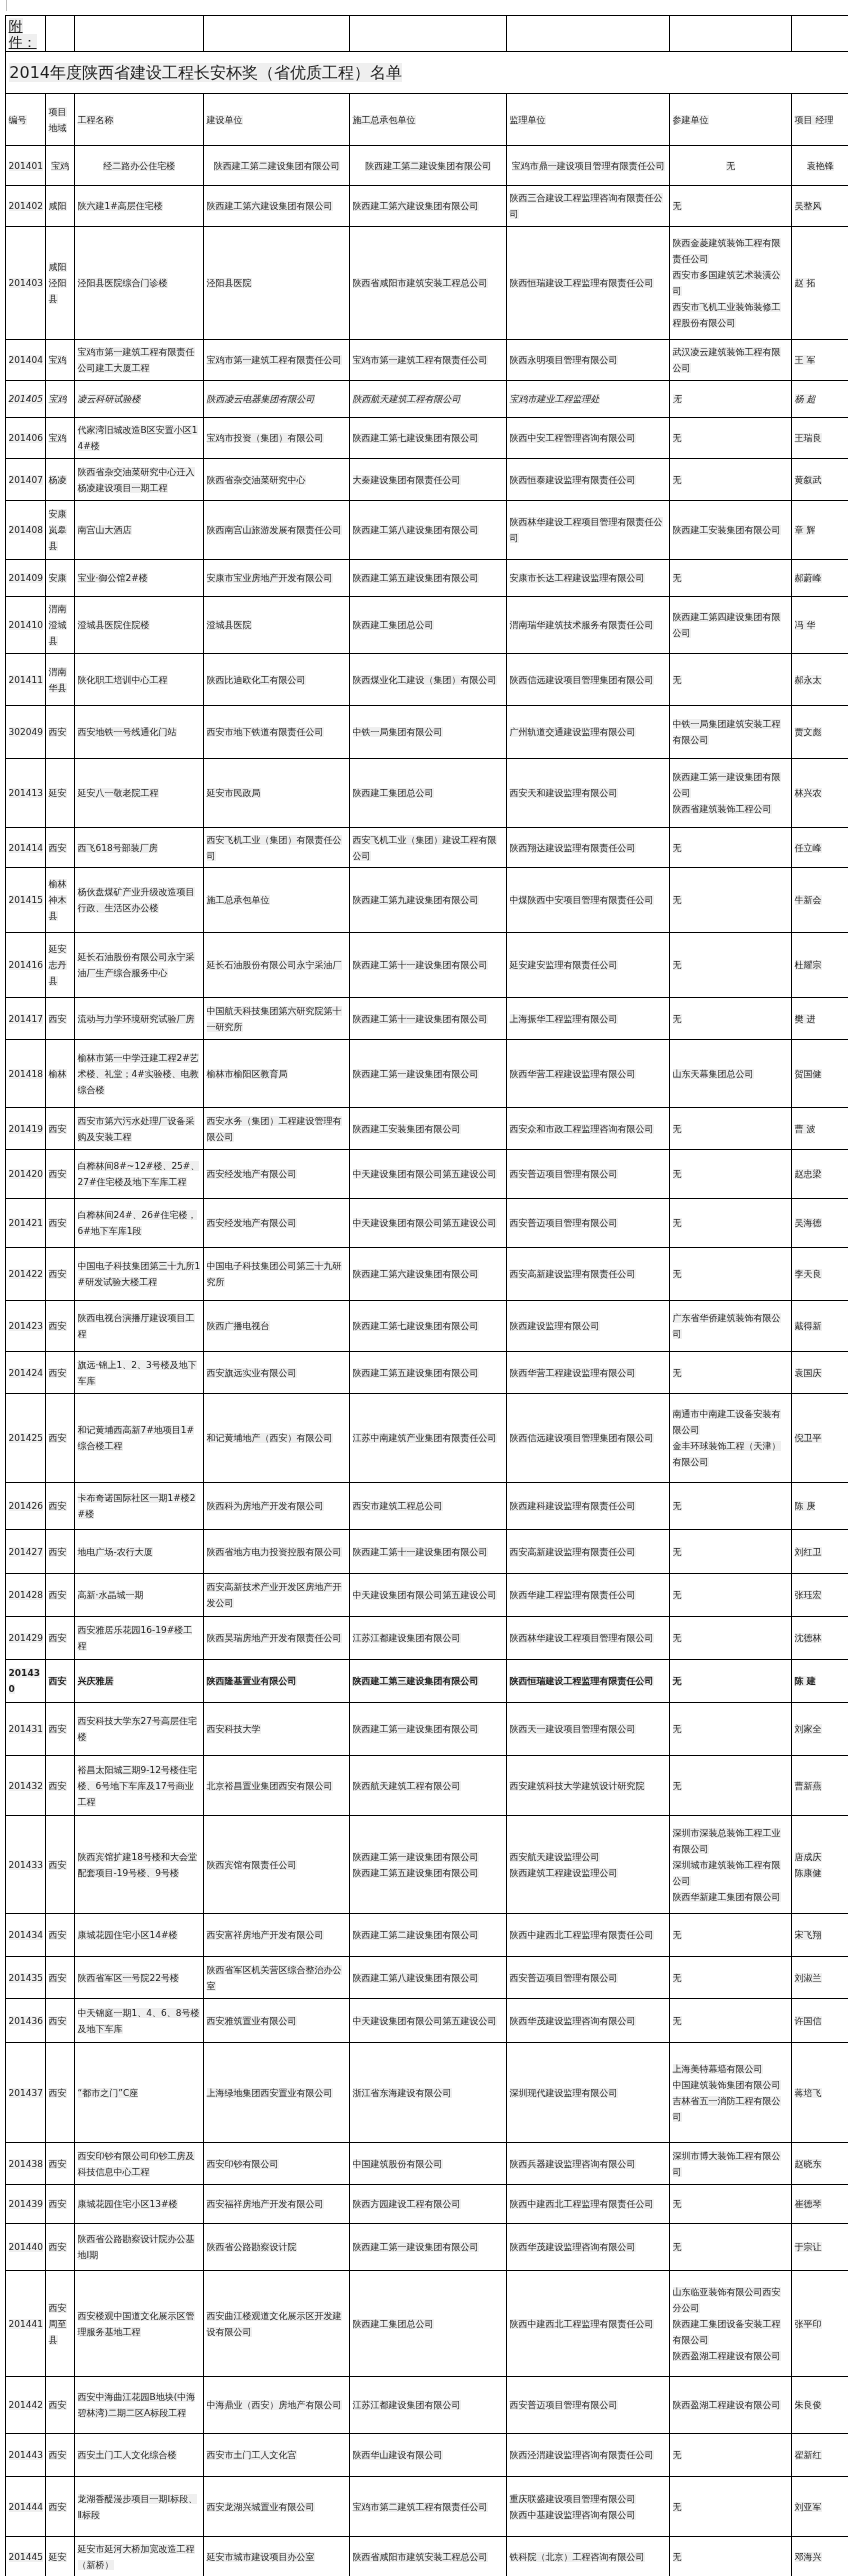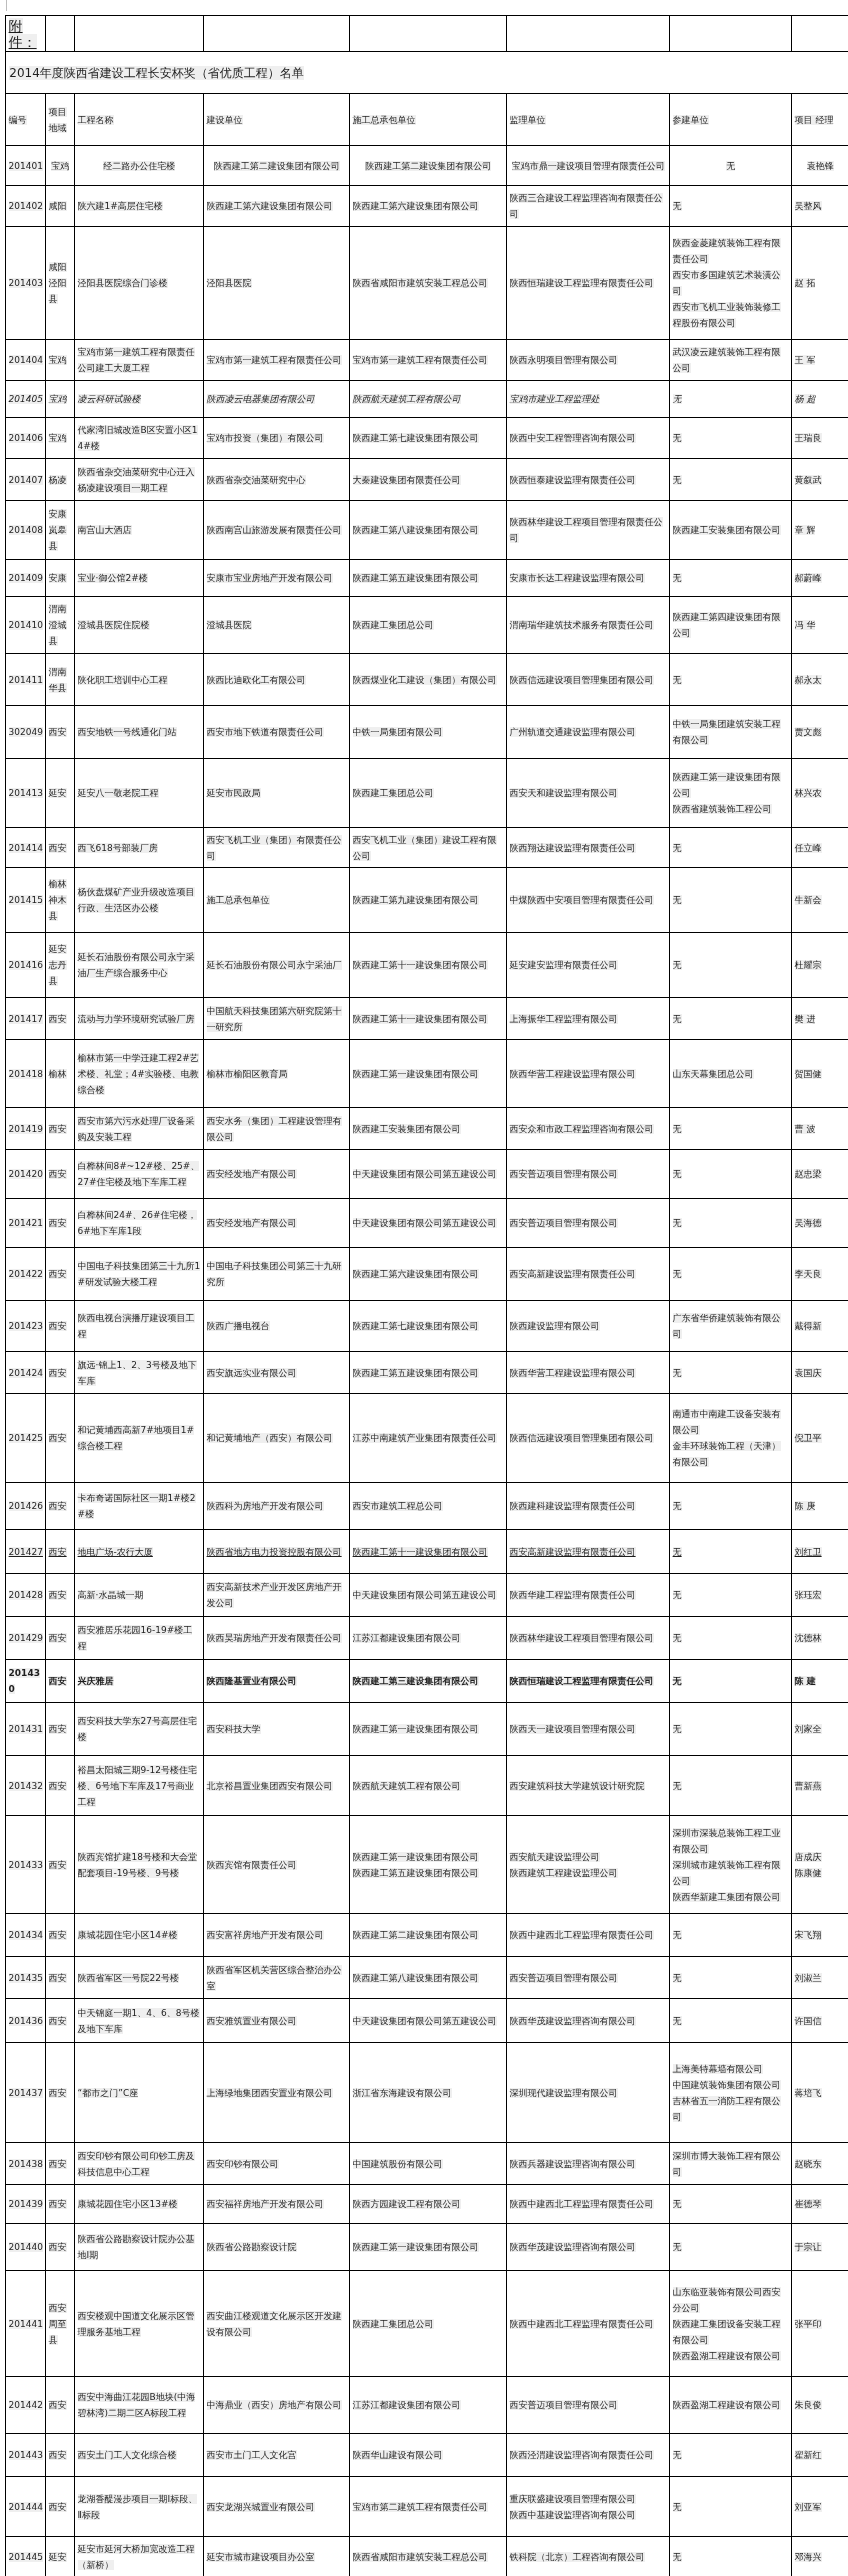--- a/index.html
+++ b/index.html
@@ -17,21 +17,21 @@
     border:0.8px solid #000;
     padding:1.5px 2.3px;
     vertical-align:middle;
     font-size:9px;
     line-height:16px;
     word-break:break-all;
     overflow:hidden;
   }
   td .txt { background:#efefef; box-decoration-break:clone; -webkit-box-decoration-break:clone; }
   tr.attachment-row td { height:21px; font-size:14px;text-decoration:underline; }
-  tr.title-row td { height:42px; font-size:12px; padding-left:3px; }
+  tr.title-row td { height:42px; font-size:16px; padding-left:3px; }
   tr.header-row td { height:52px; }
   .entry { margin:0; }
   .page-break-line {
     width:848px; margin-left:-5.3px;
     border-top:1.5px solid #1a1a1a;
     margin-top:1.5px; margin-bottom:3px;
   }
 </style>
 </head>
 <body>
@@ -749,21 +749,21 @@
           <td>
             <div class="entry"><span class="txt">陕西建科建设监理有限责任公司</span></div>
           </td>
           <td>
             <div class="entry"><span class="txt">无</span></div>
           </td>
           <td>
             <div class="entry"><span class="txt">陈 庚</span></div>
           </td>
         </tr>
-        <tr style="height: 44px; text-decoration: underline;">
+        <tr style="height: 44px;">
           <td>
             <div class="entry"><span class="txt">201427</span></div>
           </td>
           <td>
             <div class="entry"><span class="txt">西安</span></div>
           </td>
           <td>
             <div class="entry"><span class="txt">地电广场-农行大厦</span></div>
           </td>
           <td>

